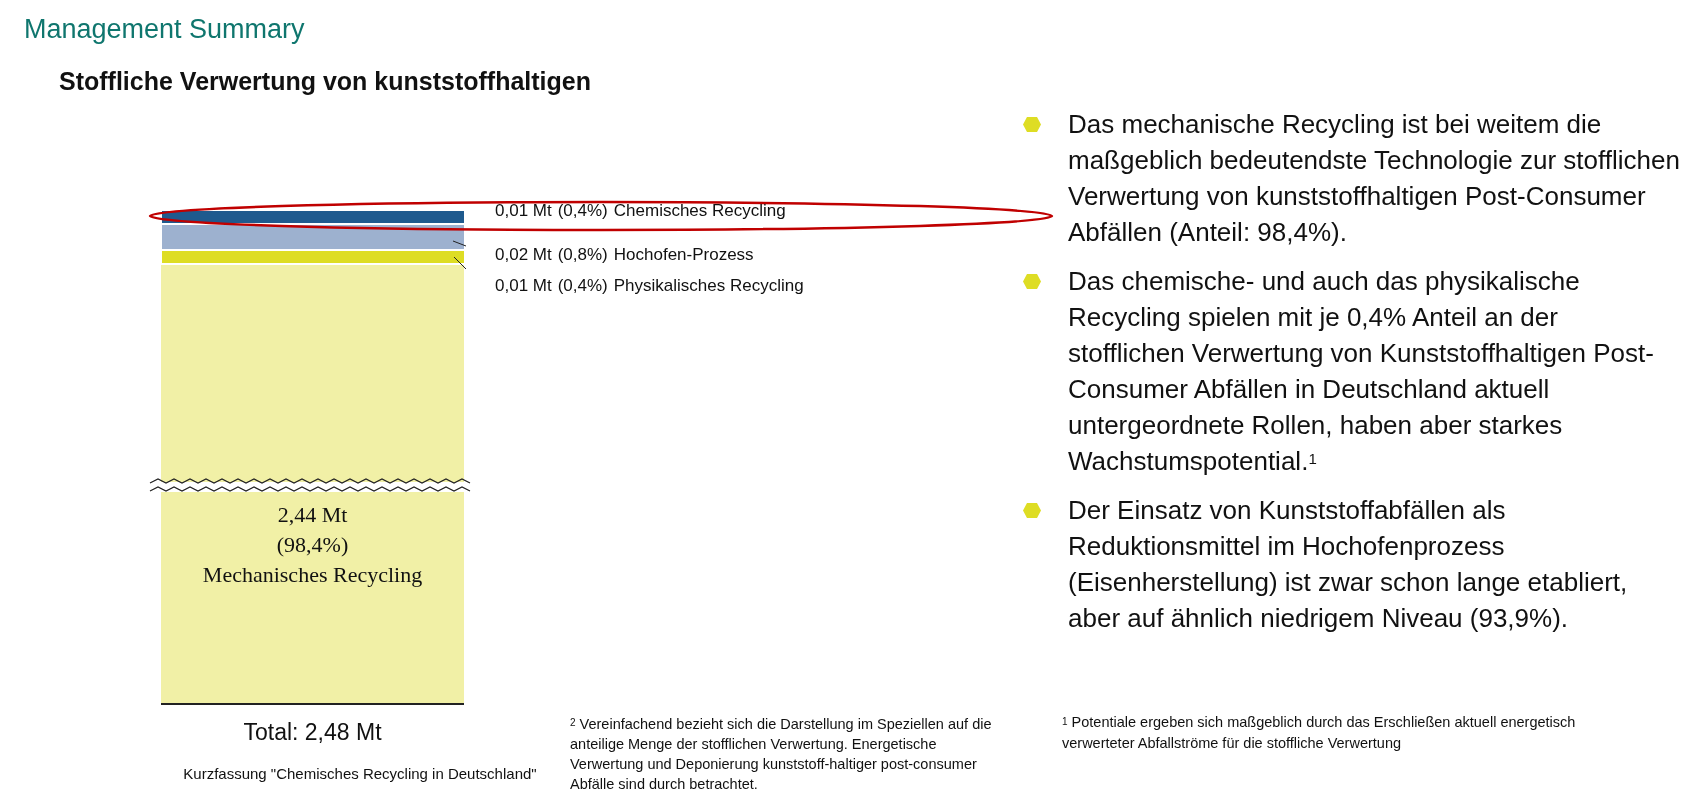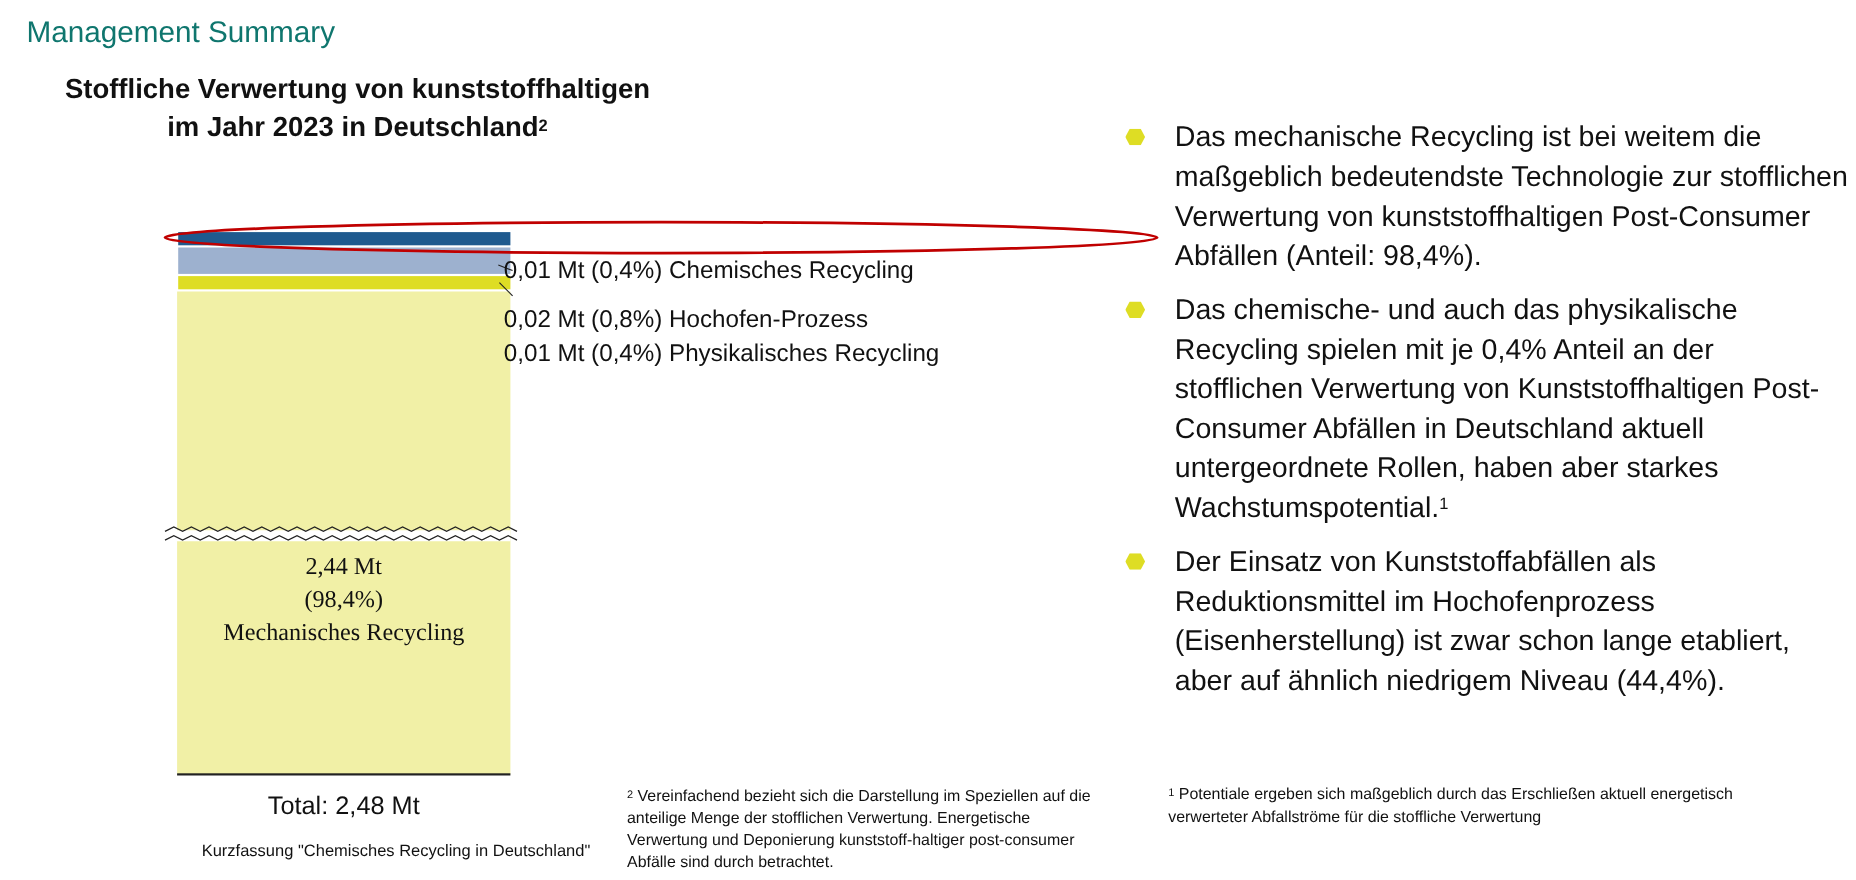--- a/index.html
+++ b/index.html
@@ -8,21 +8,21 @@
   .abs { position:absolute; }
   .section-label { left:24px; top:14px; font-size:27px; color:#0f766e; white-space:nowrap; }
   .chart-title { left:0; top:64px; width:650px; text-align:center; font-size:25px; font-weight:bold; line-height:35px; }
   .chart-title sup { font-size:15px; vertical-align:top; position:relative; top:-2px; }
   .seg { position:absolute; left:162px; width:302px; }
   .seg-chem { top:211px; height:12px; background:#1f5a8e; }
   .seg-hoch { top:225px; height:24px; background:#9db1cf; }
   .seg-phys { top:251px; height:12px; background:#dedd24; }
   .seg-mech { top:265px; height:439px; background:#f1f0a6; left:161px; width:303px; }
   .baseline { left:161px; top:703px; width:303px; height:2px; background:#222; }
-  .bar-label { left:458px; font-size:22px; white-space:nowrap; color:#111;margin-top:32px; }
+  .bar-label { left:495px; font-size:17px; white-space:nowrap; color:#111; }
   .bar-label .v { margin-right:6px; }
   .mech-label { left:161px; width:303px; text-align:center; font-size:22px; line-height:30px; top:500px;font-family:Liberation Serif, serif; }
   .total { left:161px; width:303px; text-align:center; top:719px; font-size:23px; }
   .source { left:150px; width:420px; text-align:center; top:765px; font-size:15px; white-space:nowrap; }
   .fn2 { left:570px; top:714px; width:440px; font-size:14.5px; line-height:20px; }
   .fn1 { left:1062px; top:712px; width:560px; font-size:14.5px; line-height:21px; }
   .fn sup { font-size:10px; vertical-align:top; position:relative; top:-1px; }
   .bullets { left:1020px; top:106px; width:660px; }
   .bullet { position:relative; padding-left:48px; font-size:26px; line-height:36px; margin-bottom:13px; }
   .bullet .hex { position:absolute; left:3px; top:11px; width:18px; height:15px; }
@@ -30,21 +30,20 @@
   .bullet sup { font-size:15px; vertical-align:top; position:relative; top:-2px; }
   svg.overlay { position:absolute; left:0; top:0; pointer-events:none; }
 </style>
 </head>
 <body>
 
 <div class="abs section-label">Management Summary</div>
 
 <div class="abs chart-title">
   <div>Stoffliche Verwertung von kunststoffhaltigen</div>
-  <div><span>im Jahr 2023 in Deutschland</span><sup>2</sup></div>
 </div>
 
 <div class="seg seg-chem"></div>
 <div class="seg seg-hoch"></div>
 <div class="seg seg-phys"></div>
 <div class="seg seg-mech"></div>
 <div class="abs baseline"></div>
 
 <svg class="overlay" width="1687" height="800">
 
@@ -91,17 +90,17 @@
   <div class="bullet">
     <svg class="hex" viewBox="0 0 18 15">
         <polygon points="4,0 14,0 18,7.5 14,15 4,15 0,7.5" fill="#dedd24"></polygon>
       </svg>
     <span><span>Das </span><b>chemische</b><span>- und auch das </span><b>physikalische Recycling</b><span> spielen mit je 0,4% Anteil an der stofflichen Verwertung von Kunststoffhaltigen Post-Consumer Abfällen in Deutschland </span><b>aktuell untergeordnete Rollen</b><span>, haben aber starkes </span><b>Wachstumspotential</b><span>.</span></span><sup>1</sup>
   </div>
   <div class="bullet">
     <svg class="hex" viewBox="0 0 18 15">
         <polygon points="4,0 14,0 18,7.5 14,15 4,15 0,7.5" fill="#dedd24"></polygon>
       </svg>
-    <span><span>Der Einsatz von Kunststoffabfällen </span><b>als Reduktionsmittel</b><span> im Hochofenprozess (Eisenherstellung) ist zwar schon lange etabliert, aber auf ähnlich niedrigem Niveau (44,4%).</span></span>
+    <span><span>Der Einsatz von Kunststoffabfällen </span><b>als Reduktionsmittel</b><span> im Hochofenprozess (Eisenherstellung) ist zwar schon lange etabliert, aber auf ähnlich niedrigem Niveau (93,9%).</span></span>
   </div>
 </div>
 
 <div class="abs fn fn1"><sup>1</sup> <span>Potentiale ergeben sich maßgeblich durch das Erschließen aktuell energetisch verwerteter Abfallströme für die stoffliche Verwertung</span></div>
 
 </body></html>

